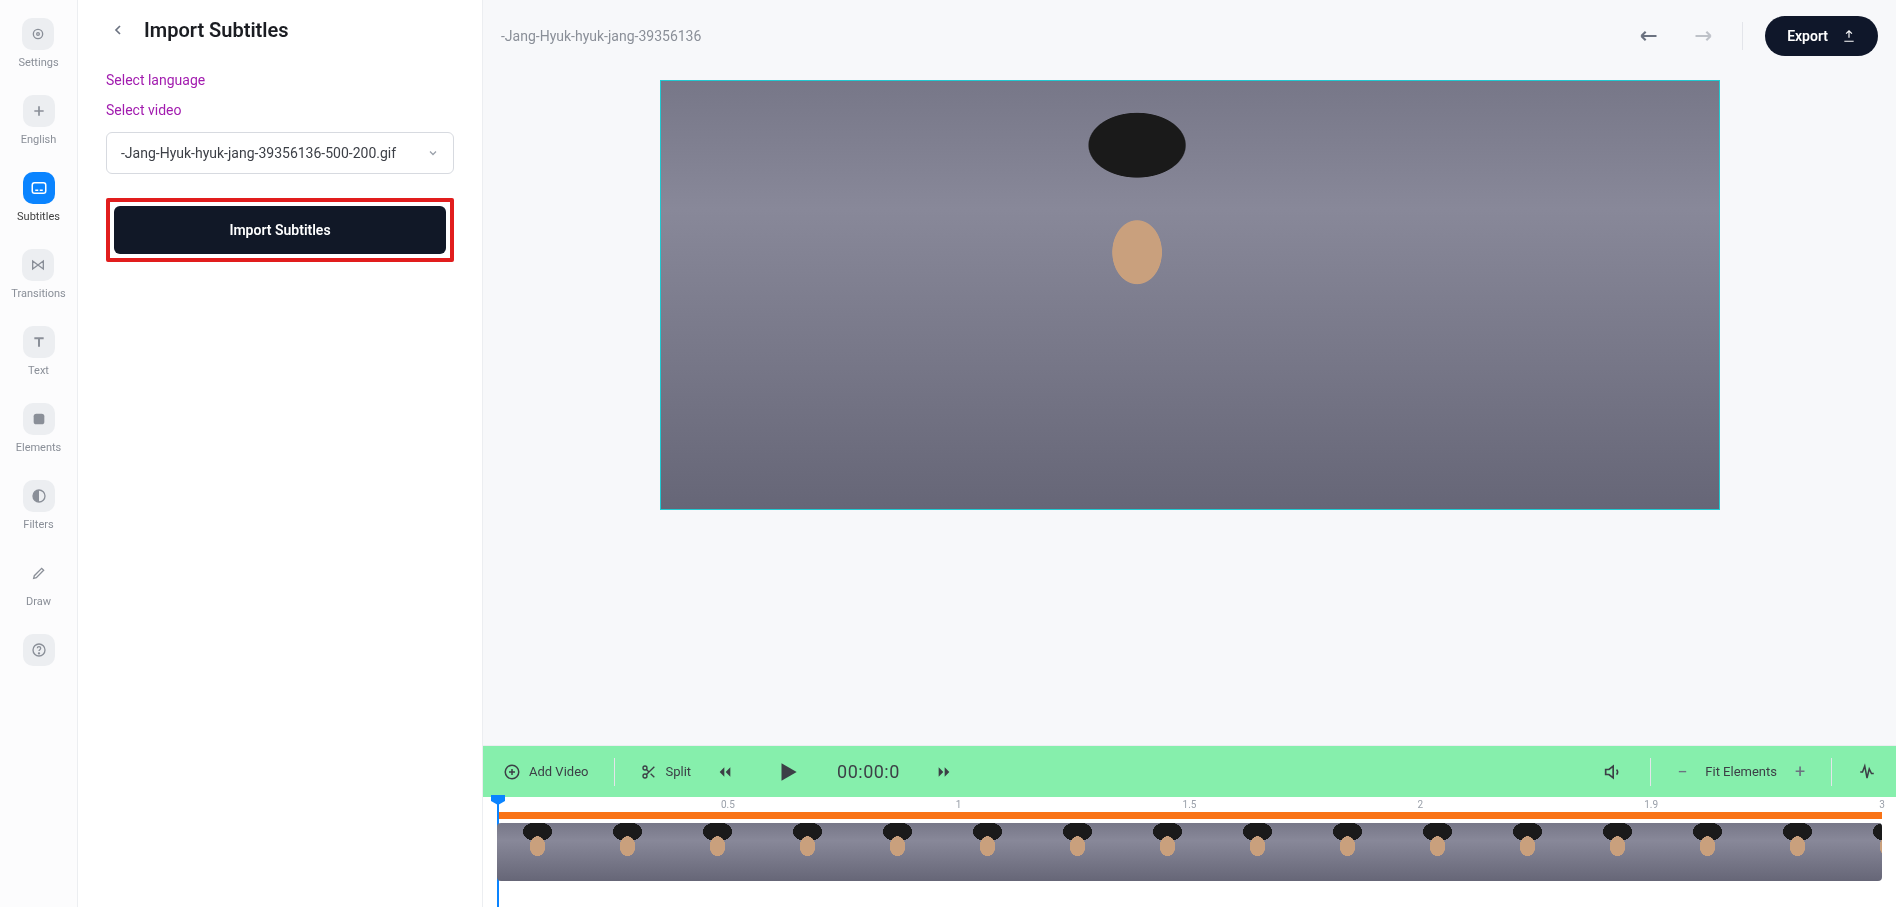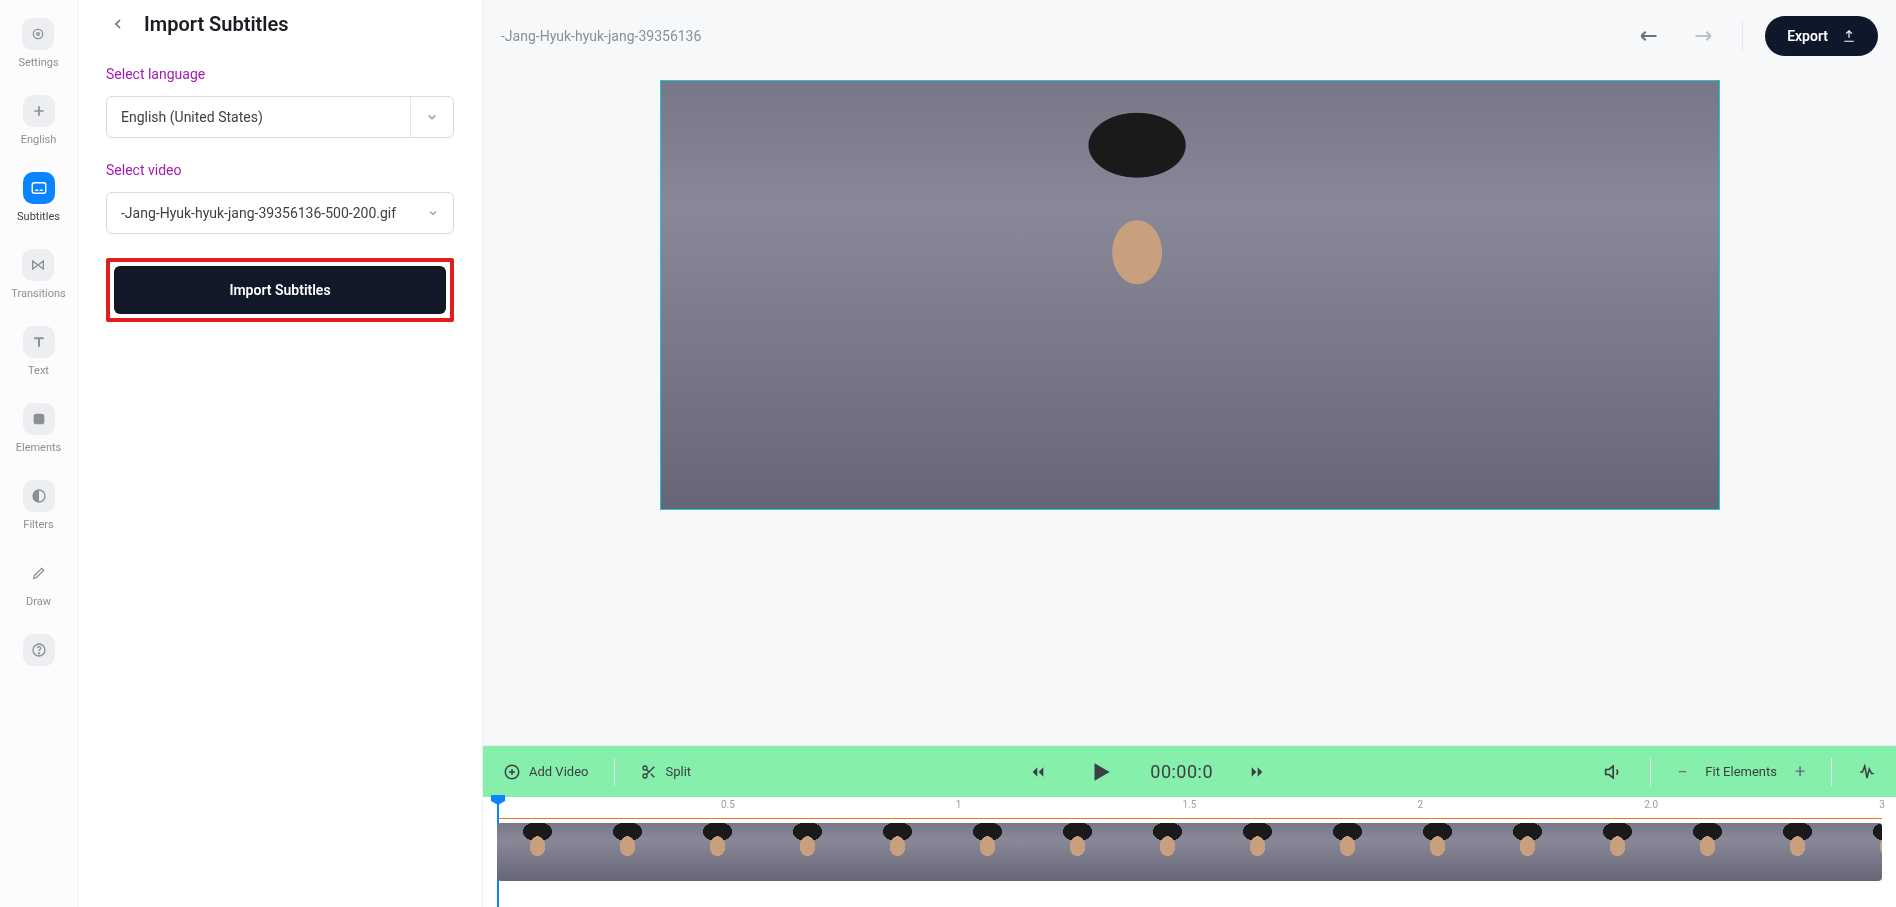--- a/index.html
+++ b/index.html
@@ -34,21 +34,21 @@
   background: #eceef1;
   display: flex; align-items: center; justify-content: center;
 }
 .nav-item.active .nav-icon { background: #0a84ff; color: #fff; }
 .nav-label { font-size: 11px; }
 
 
 .panel {
   width: 405px;
   border-right: 1px solid #eceef1;
-  padding: 12px 28px;
+  padding: 18px 28px;
   overflow-y: auto;
 }
 .panel-header {
   display: flex; align-items: center; gap: 14px;
   margin-bottom: 30px;
 }
 .back-btn {
   width: 24px; height: 24px;
   display: flex; align-items: center; justify-content: center;
   cursor: pointer; color: #6b7280;
@@ -139,38 +139,38 @@
   display: flex; align-items: center;
   padding: 0 14px;
   gap: 14px;
 }
 .pb-btn {
   height: 32px;
   display: flex; align-items: center; gap: 8px;
   color: #3c3f46; font-size: 13px; cursor: pointer;
   padding: 0 6px;
 }
-.pb-center { flex:1; display:flex; align-items:center; justify-content:center; gap:30px; }
+.pb-center { flex:1; display:flex; align-items:center; gap:30px; }
 .play-big { color:#3c3f46; }
 .time { font-size: 18px; color:#3c3f46; letter-spacing: .5px; }
 .pb-right { display:flex; align-items:center; gap:14px; }
 .zoom-group { display:flex; align-items:center; gap:12px; font-size:13px; color:#3c3f46; }
 .zoom-btn { width:22px; height:22px; display:flex; align-items:center; justify-content:center; cursor:pointer; color:#6b7280; font-size:18px; }
 
 
 .timeline {
   height: 110px;
   background: #fff;
   padding: 0 14px 6px;
   position: relative;
 }
 .ruler {
   height: 22px;
   position: relative;
-  border-bottom: 1px solid #f97316;
+  border-bottom: 7px solid #f97316;
   font-size: 10px; color: #9aa0aa;
 }
 .ruler-mark { position:absolute; top:2px; transform:translateX(-50%); }
 .playhead {
   position:absolute; top:0; left:14px;
   width:2px; height:100%; background:#0a84ff;
 }
 .playhead::before {
   content:""; position:absolute; top:-2px; left:-6px;
   width:14px; height:10px; background:#0a84ff;
@@ -290,28 +290,20 @@
     <div class="panel-header">
       <div class="back-btn">
         <svg width="16" height="16" viewBox="0 0 24 24" fill="none" stroke="currentColor" stroke-width="2.5">
             <path d="M15 6l-6 6 6 6"></path>
           </svg>
       </div>
       <h2 class="panel-title">Import Subtitles</h2>
     </div>
 
     <div class="field-label">Select language</div>
-    <div class="select">
-      <span>English (United States)</span>
-      <span class="chev">
-        <svg width="14" height="14" viewBox="0 0 24 24" fill="none" stroke="currentColor" stroke-width="2.5">
-            <path d="M6 9l6 6 6-6"></path>
-          </svg>
-      </span>
-    </div>
 
     <div class="field-label">Select video</div>
     <div class="select plain">
       <span>-Jang-Hyuk-hyuk-jang-39356136-500-200.gif</span>
       <span class="chev">
         <svg width="12" height="12" viewBox="0 0 24 24" fill="none" stroke="currentColor" stroke-width="2.5">
             <path d="M6 9l6 6 6-6"></path>
           </svg>
       </span>
     </div>
@@ -407,21 +399,21 @@
         </div>
       </div>
     </div>
 
     <div class="timeline">
       <div class="ruler" id="ruler">
           <span class="ruler-mark" style="left: 16.6667%;">0.5</span>
           <span class="ruler-mark" style="left: 33.3333%;">1</span>
           <span class="ruler-mark" style="left: 50%;">1.5</span>
           <span class="ruler-mark" style="left: 66.6667%;">2</span>
-          <span class="ruler-mark" style="left: 83.3333%;">2.0</span>
+          <span class="ruler-mark" style="left: 83.3333%;">1.9</span>
           <span class="ruler-mark" style="left: 100%;">3</span>
         </div>
       <div class="playhead"></div>
       <div class="track" id="track">
           <div class="frame">
             <div class="thumb"></div>
           </div>
           <div class="frame">
             <div class="thumb"></div>
           </div>

